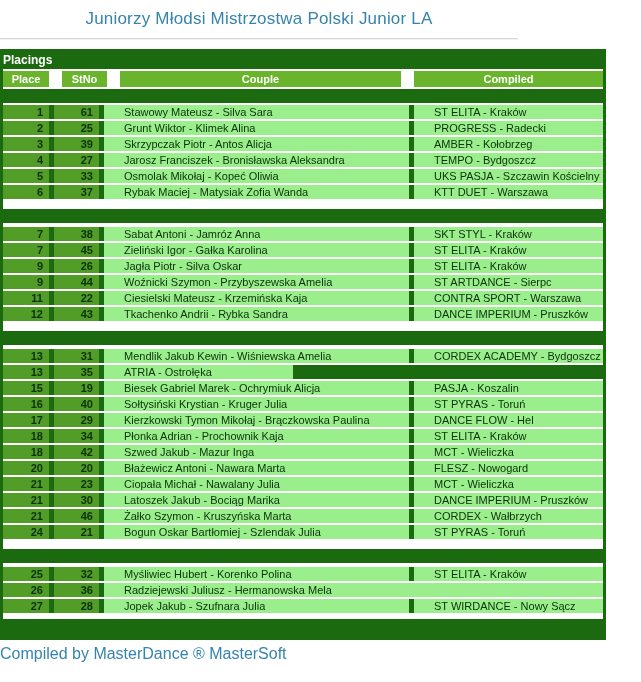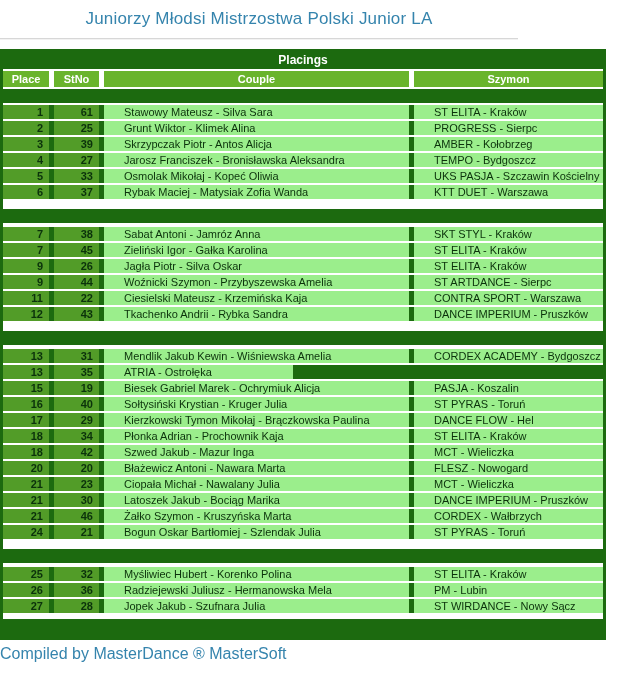--- a/index.html
+++ b/index.html
@@ -30,26 +30,26 @@
     margin: 9px auto 0 auto;
     border: 3px solid #1c6a0f;
     background: #ffffff;
   }
 
   .placings-bar {
     height: 17px; line-height: 17px;
     background: #1c6a0f;
     color: #ffffff;
     font-size: 12px; font-weight: bold;
-    text-align: center;
+    text-align: left;
     margin-bottom: 2px;
   }
 
   .cols {
-    display: flex; column-gap: 5px;
+    display: flex; column-gap: 13px;
     height: 16px;
     margin-bottom: 2px;
     background: #ffffff;
   }
   .cols .hcell {
     background: #69b42c;
     color: #ffffff;
     font-size: 11px; font-weight: bold;
     text-align: center;
     line-height: 16px;
@@ -110,37 +110,37 @@
   <div class="rule"></div>
 
   <div class="table">
 
     <div class="placings-bar">Placings</div>
 
     <div class="cols">
       <div class="hcell w-place">Place</div>
       <div class="hcell w-stno">StNo</div>
       <div class="hcell w-couple">Couple</div>
-      <div class="hcell w-country">Szymon</div>
+      <div class="hcell w-country">Compiled</div>
     </div>
 
     <div class="sep sep-top"></div>
 
     <div id="table-body">
         <div class="row">
           <div class="num w-place">1</div>
           <div class="num w-stno">61</div>
           <div class="txt w-couple">Stawowy Mateusz - Silva Sara</div>
           <div class="txt w-country">ST ELITA - Kraków</div>
         </div>
         <div class="row">
           <div class="num w-place">2</div>
           <div class="num w-stno">25</div>
           <div class="txt w-couple">Grunt Wiktor - Klimek Alina</div>
-          <div class="txt w-country">PROGRESS - Sierpc</div>
+          <div class="txt w-country">PROGRESS - Radecki</div>
         </div>
         <div class="row">
           <div class="num w-place">3</div>
           <div class="num w-stno">39</div>
           <div class="txt w-couple">Skrzypczak Piotr - Antos Alicja</div>
           <div class="txt w-country">AMBER - Kołobrzeg</div>
         </div>
         <div class="row">
           <div class="num w-place">4</div>
           <div class="num w-stno">27</div>
@@ -272,21 +272,20 @@
         <div class="row">
           <div class="num w-place">25</div>
           <div class="num w-stno">32</div>
           <div class="txt w-couple">Myśliwiec Hubert - Korenko Polina</div>
           <div class="txt w-country">ST ELITA - Kraków</div>
         </div>
         <div class="row">
           <div class="num w-place">26</div>
           <div class="num w-stno">36</div>
           <div class="txt w-couple">Radziejewski Juliusz - Hermanowska Mela</div>
-          <div class="txt w-country">PM - Lubin</div>
         </div>
         <div class="row">
           <div class="num w-place">27</div>
           <div class="num w-stno">28</div>
           <div class="txt w-couple">Jopek Jakub - Szufnara Julia</div>
           <div class="txt w-country">ST WIRDANCE - Nowy Sącz</div>
         </div>
         <div class="bottom-bar"></div>
       </div>
 

